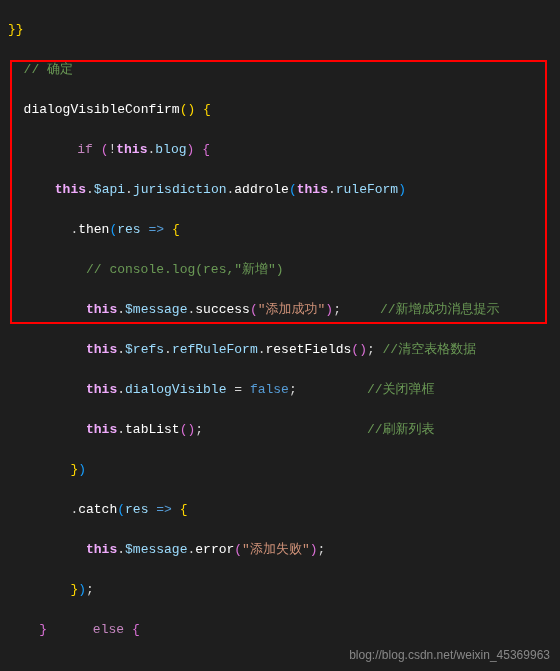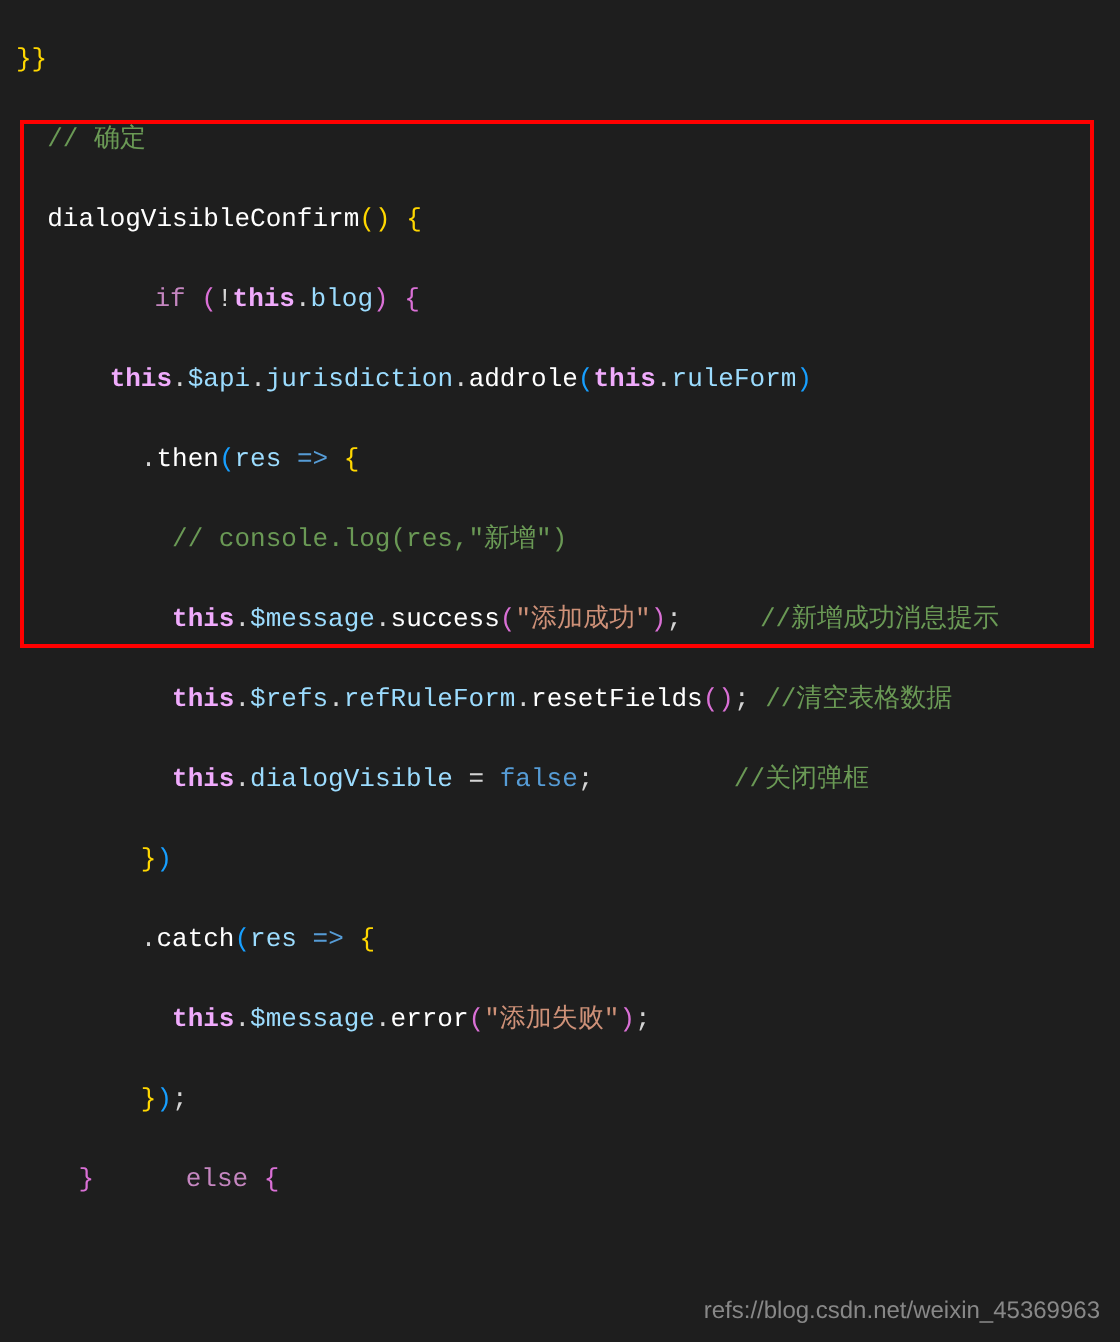--- a/index.html
+++ b/index.html
@@ -56,20 +56,21 @@
 <span class="line"><span class="brace-yellow">}}</span></span>
 <span class="line">  <span class="comment">// 确定</span></span>
 <span class="line">  <span class="function">dialogVisibleConfirm</span><span class="brace-yellow">()</span> <span class="brace-yellow">{</span></span>
 <span class="line">    <span class="keyword">if</span> <span class="brace-purple">(</span>!<span class="this">this</span>.<span class="variable">blog</span><span class="brace-purple">)</span> <span class="brace-purple">{</span></span>
 <span class="line">      <span class="this">this</span>.<span class="variable">$api</span>.<span class="variable">jurisdiction</span>.<span class="function">addrole</span><span class="brace-blue">(</span><span class="this">this</span>.<span class="variable">ruleForm</span><span class="brace-blue">)</span></span>
 <span class="line">        .<span class="function">then</span><span class="brace-blue">(</span><span class="variable">res</span> <span class="keyword-blue">=&gt;</span> <span class="brace-yellow">{</span></span>
 <span class="line">          <span class="comment">// console.log(res,"新增")</span></span>
 <span class="line">          <span class="this">this</span>.<span class="variable">$message</span>.<span class="function">success</span><span class="brace-purple">(</span><span class="string">"添加成功"</span><span class="brace-purple">)</span>;     <span class="comment">//新增成功消息提示</span></span>
 <span class="line">          <span class="this">this</span>.<span class="variable">$refs</span>.<span class="variable">refRuleForm</span>.<span class="function">resetFields</span><span class="brace-purple">()</span>; <span class="comment">//清空表格数据</span></span>
 <span class="line">          <span class="this">this</span>.<span class="variable">dialogVisible</span> = <span class="const-blue">false</span>;         <span class="comment">//关闭弹框</span></span>
+<span class="line">          <span class="this">this</span>.<span class="function">tabList</span><span class="brace-purple">()</span>;                     <span class="comment">//刷新列表</span></span>
 <span class="line">        <span class="brace-yellow">}</span><span class="brace-blue">)</span></span>
 <span class="line">        .<span class="function">catch</span><span class="brace-blue">(</span><span class="variable">res</span> <span class="keyword-blue">=&gt;</span> <span class="brace-yellow">{</span></span>
 <span class="line">          <span class="this">this</span>.<span class="variable">$message</span>.<span class="function">error</span><span class="brace-purple">(</span><span class="string">"添加失败"</span><span class="brace-purple">)</span>;</span>
 <span class="line">        <span class="brace-yellow">}</span><span class="brace-blue">)</span>;</span>
 <span class="line">    <span class="brace-purple">}</span> <span class="keyword">else</span> <span class="brace-purple">{</span></span>
 
 
 
 
 
@@ -81,13 +82,13 @@
 
 
 
 
 
 
 
 
 </div>
 
-<div class="watermark">refs://blog.csdn.net/weixin_45369963</div>
+<div class="watermark">blog://blog.csdn.net/weixin_45369963</div>
 
 </body></html>

